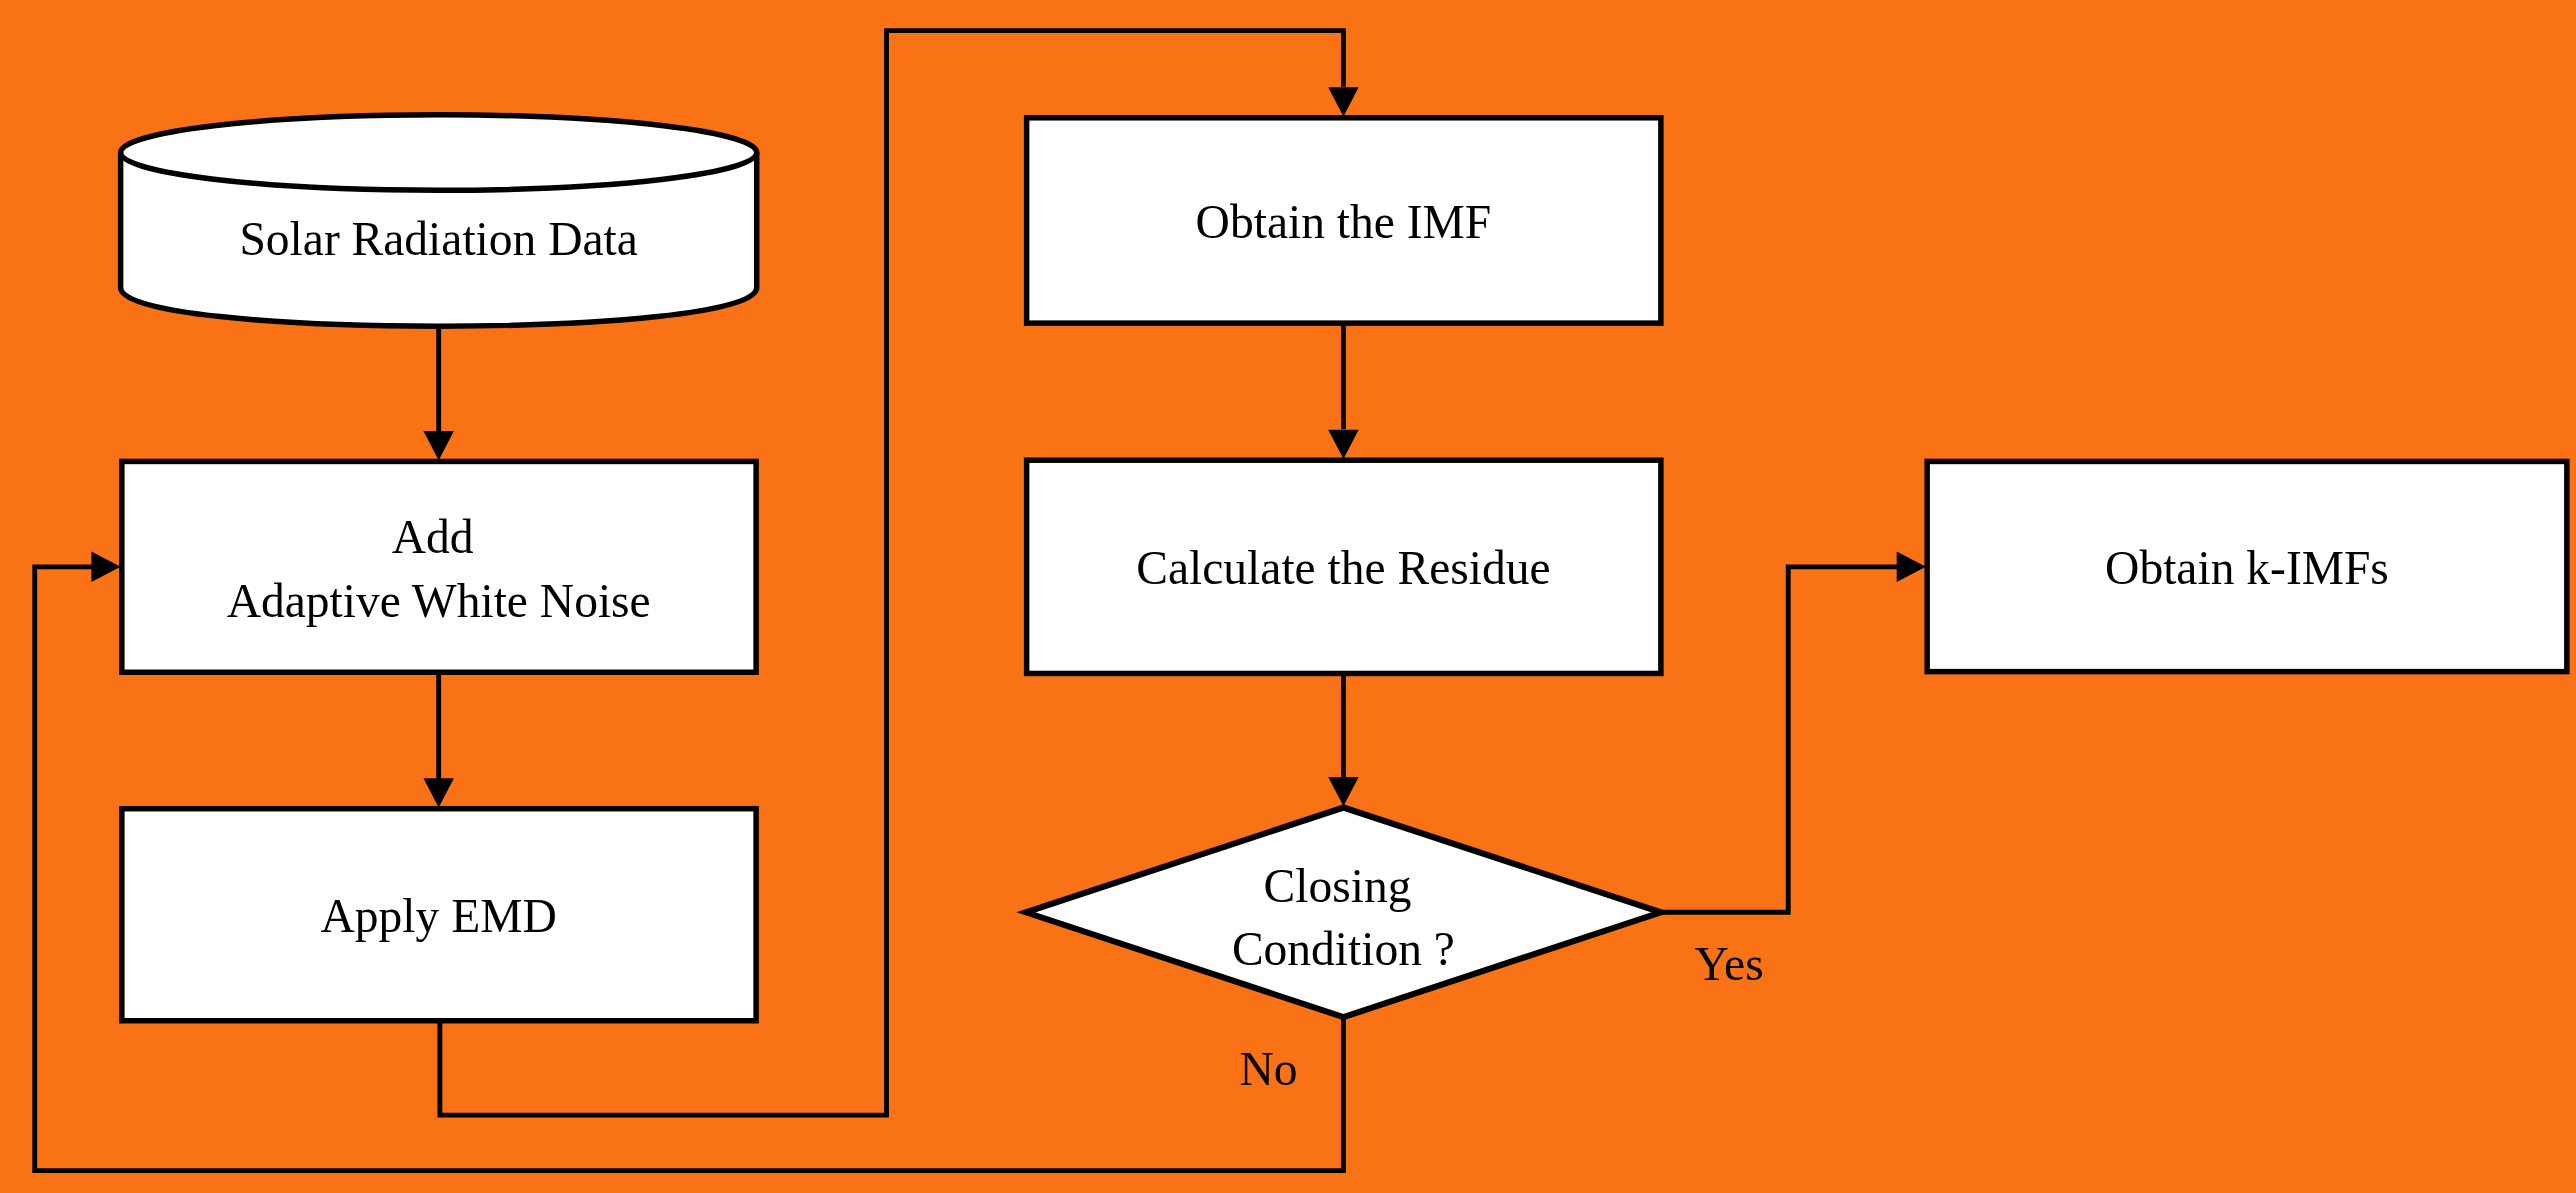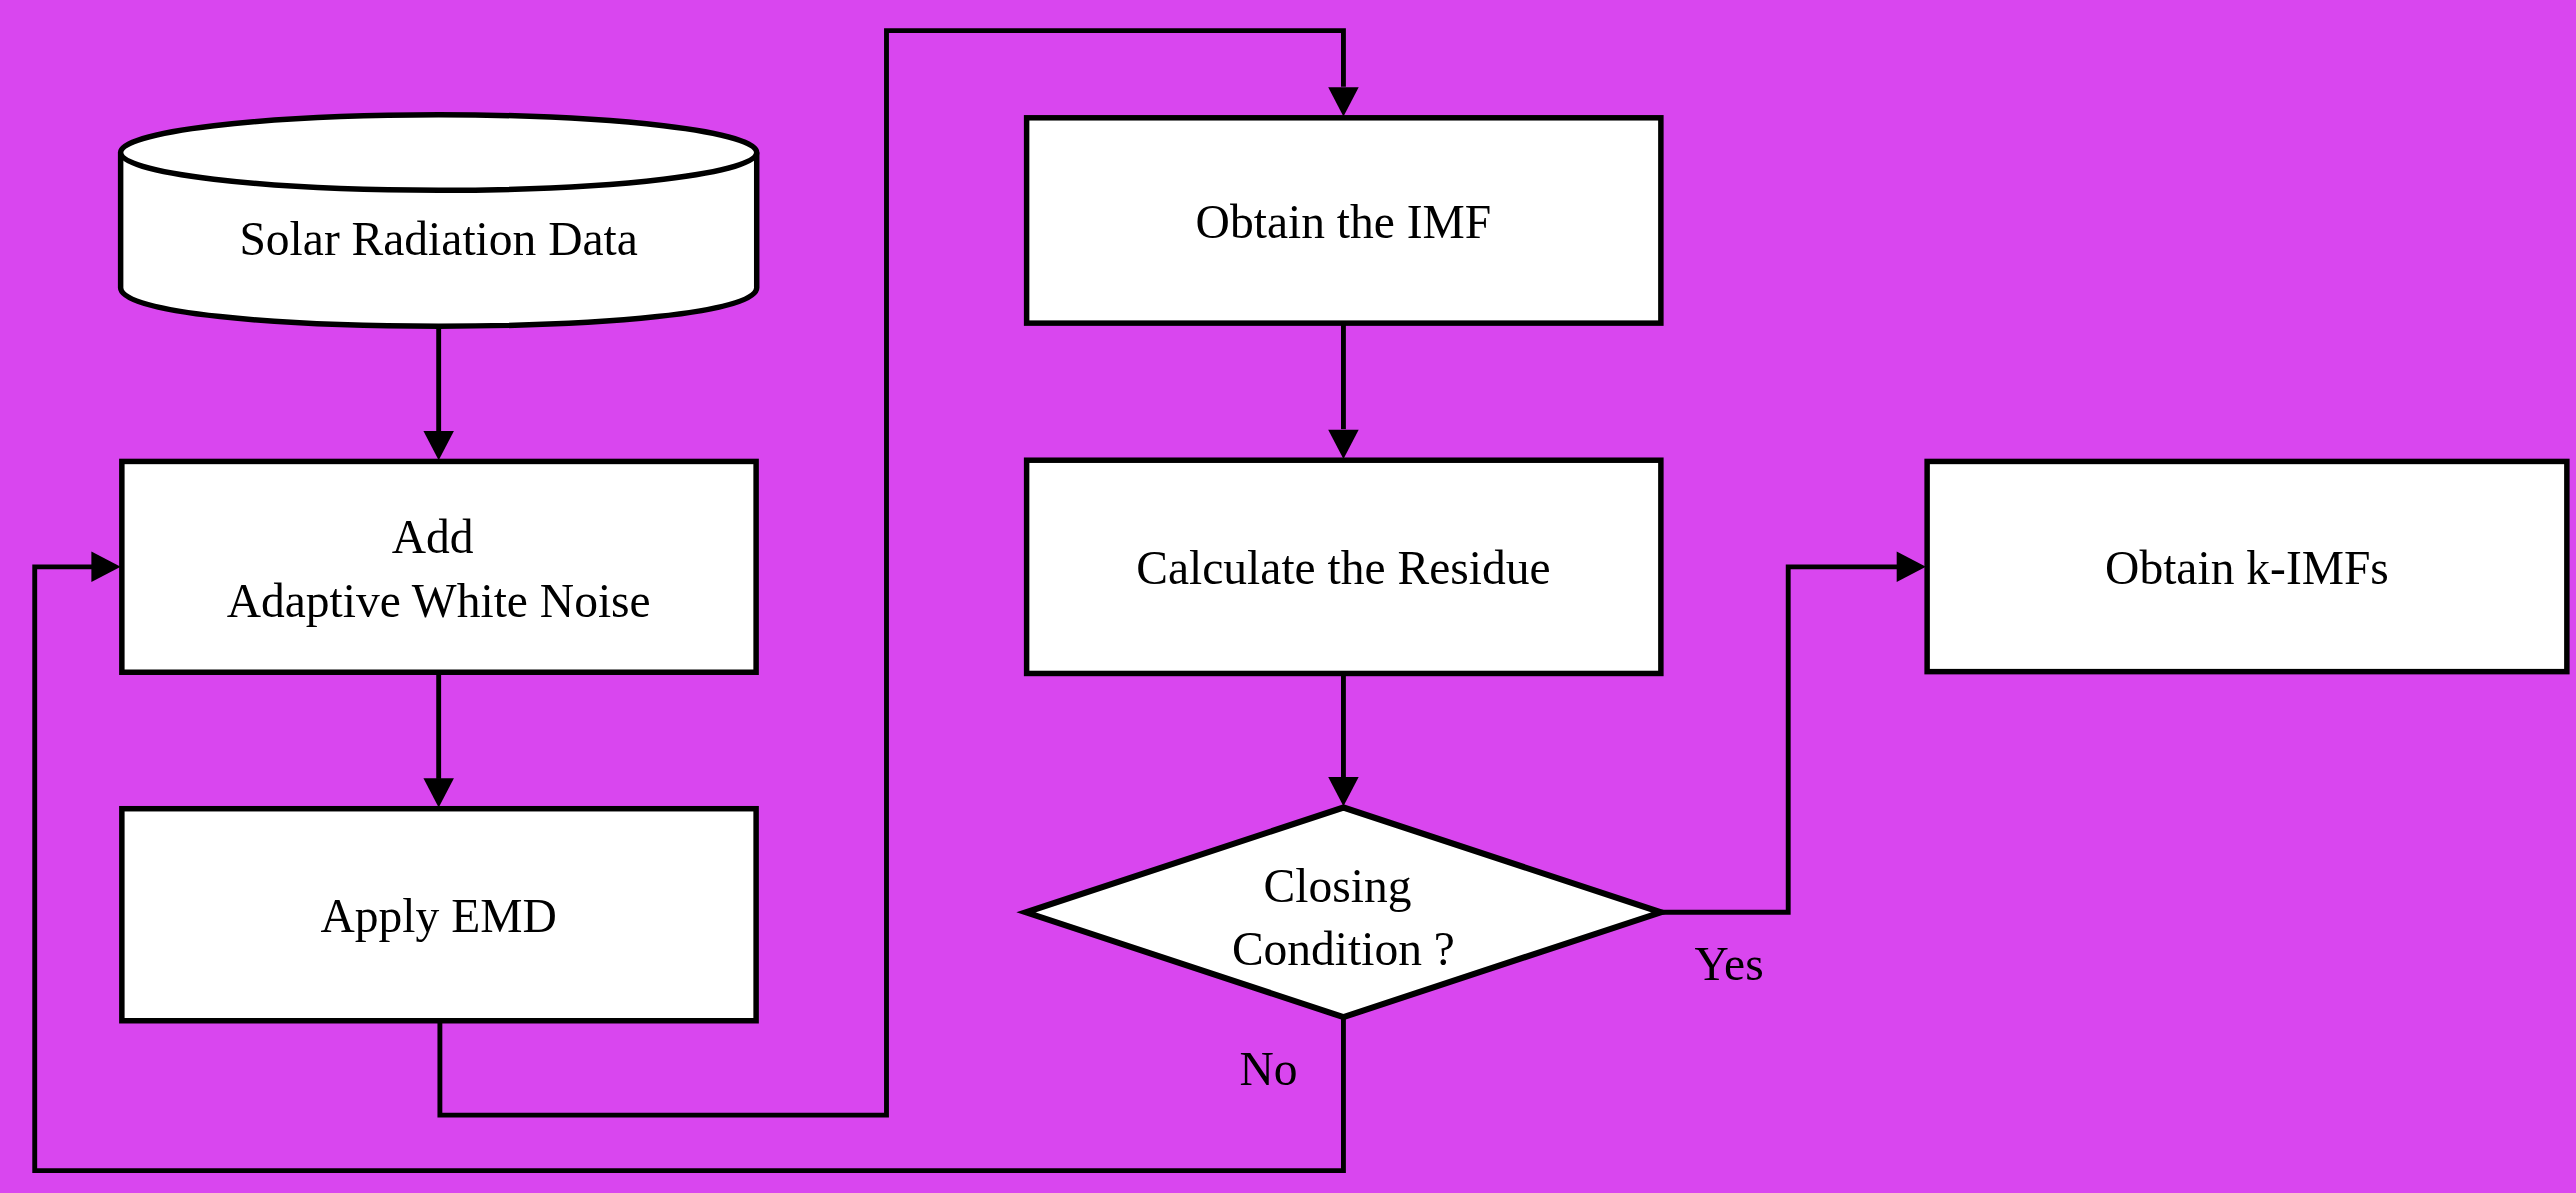--- a/index.html
+++ b/index.html
@@ -4,21 +4,21 @@
 <style>
   html, body {
     margin: 0;
     padding: 0;
     background: #ffffff;
   }
   .canvas {
     position: relative;
     width: 2576px;
     height: 1194px;
-    background: #d946ef;
+    background: #f97316;
     overflow: hidden;
   }
   svg { display: block; }
   .shape {
     fill: #ffffff;
     stroke: #000000;
     stroke-width: 9;
   }
   .diamond {
     stroke-width: 10;

